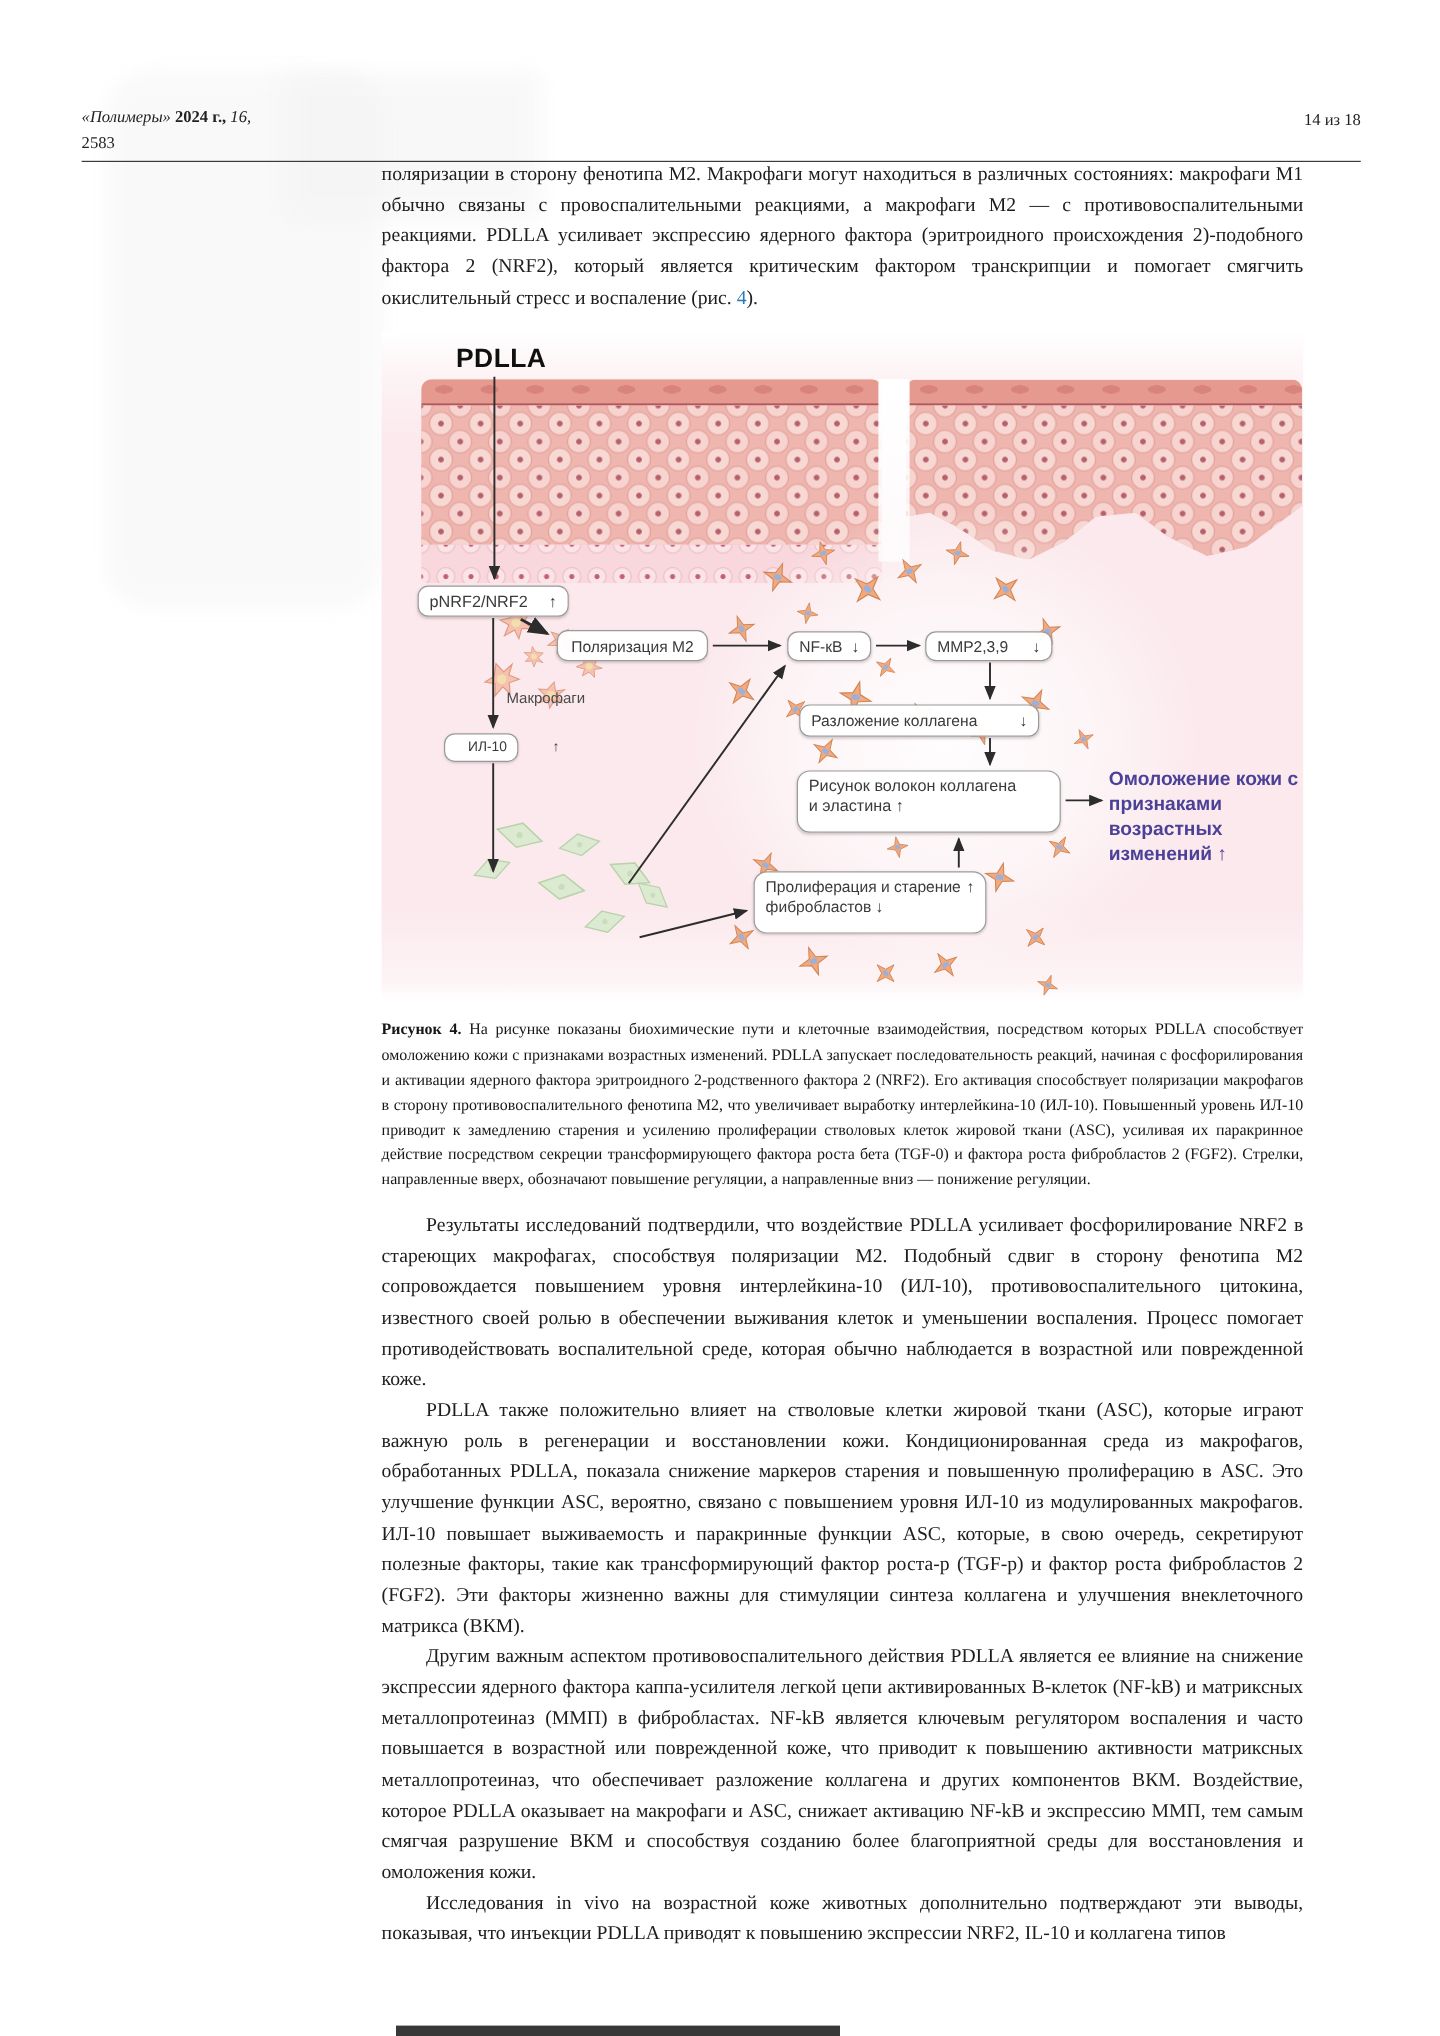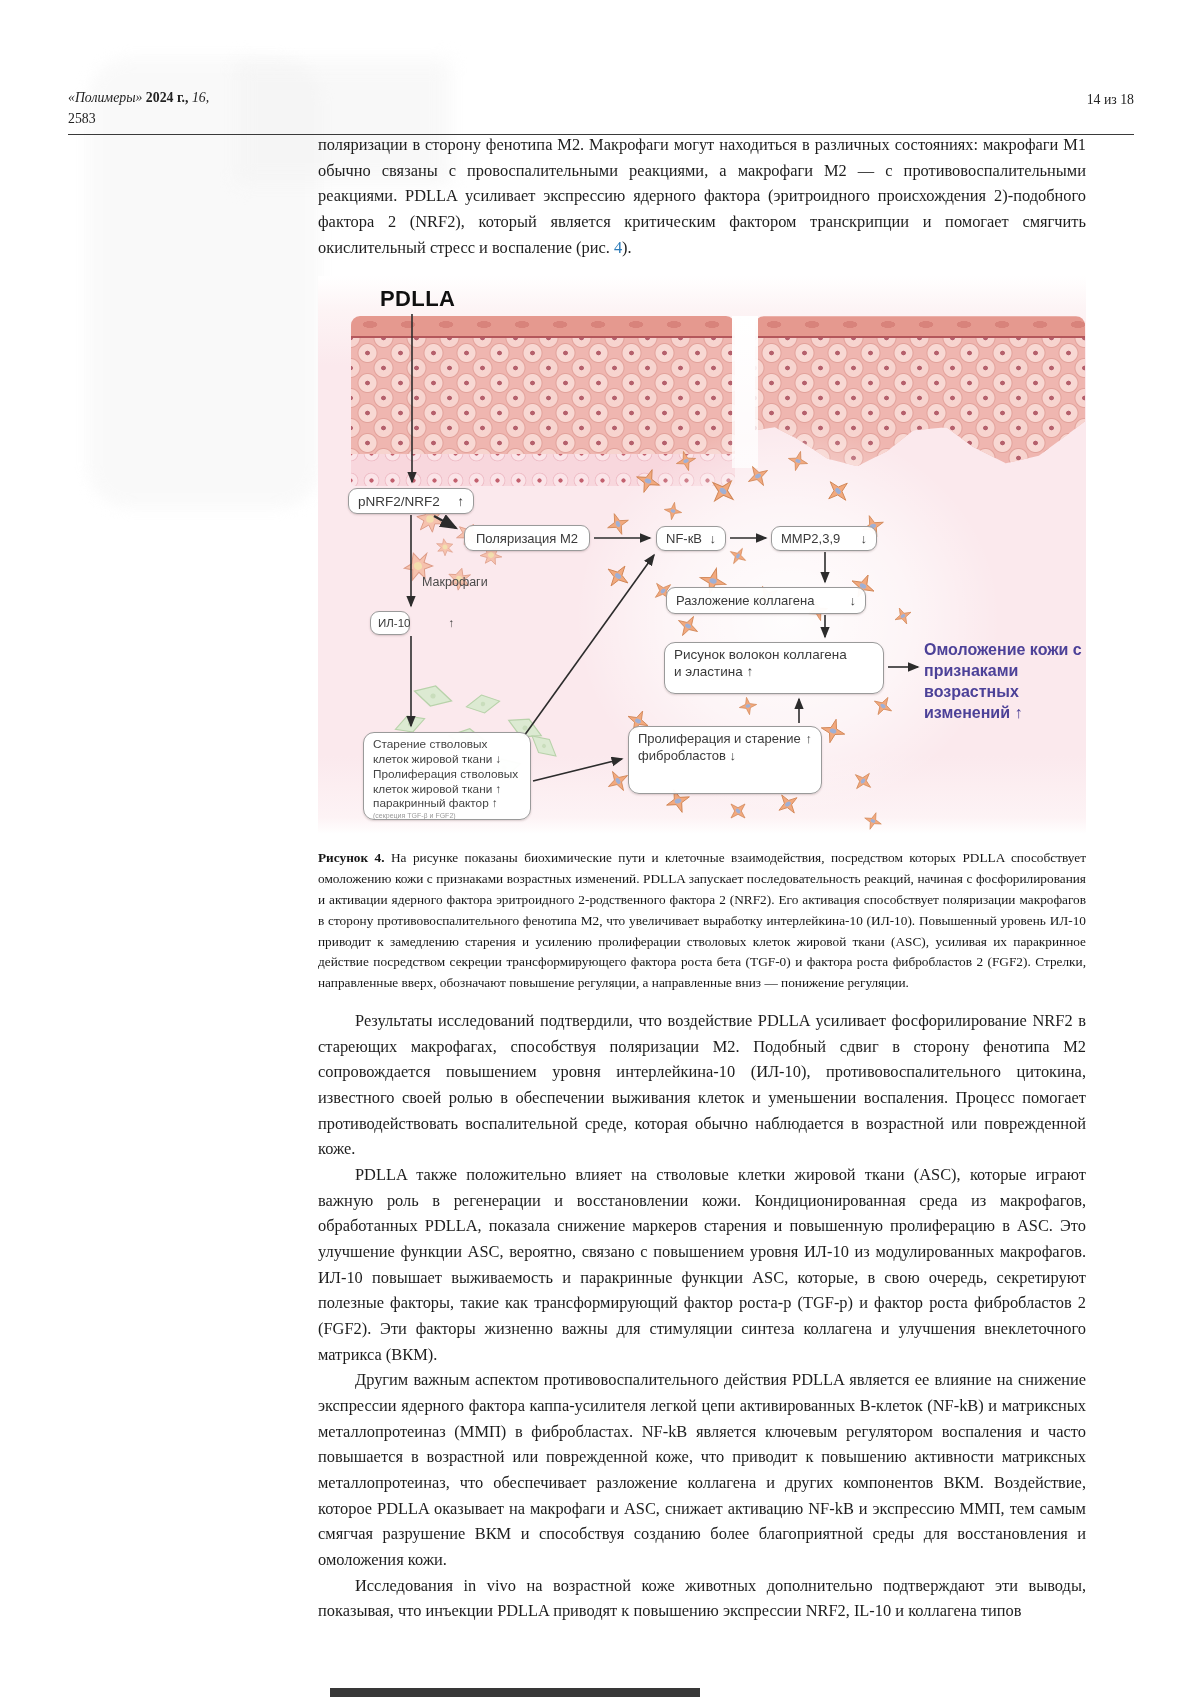--- a/index.html
+++ b/index.html
@@ -88,22 +88,22 @@
   .dbox.center { justify-content:center; }
   .dbox.multi { display:block; white-space:normal; line-height:1.25; padding:4px 9px; }
   .flexline { display:flex; justify-content:space-between; }
 
   .box-pnrf2 { left:30px; top:212px; width:126px; height:26px; font-size:13.5px; }
   .box-polar { left:146px; top:249px; width:126px; height:26px; }
   .box-nfkb  { left:338px; top:250px; width:70px; height:25px; }
   .box-mmp   { left:453px; top:250px; width:106px; height:25px; }
   .box-collagen { left:348px; top:311px; width:200px; height:27px; }
   .box-synthesis { left:346px; top:366px; width:220px; height:52px; font-size:13.5px; border-radius:11px; }
-  .box-fibro { left:310px; top:450px; width:194px; height:68px; border-radius:11px; }
-  .box-il10  { left:52px; top:335px; width:40px; height:24px; font-size:11.5px; padding:2px 7px;gap:38px; }
+  .box-fibro { left:310px; top:450px; width:194px; height:52px; border-radius:11px; }
+  .box-il10  { left:52px; top:335px; width:62px; height:24px; font-size:11.5px; padding:2px 19px;gap:38px; }
   .box-asc   { left:45px; top:456px; width:168px; height:88px; font-size:11.8px; line-height:1.2; border-radius:11px; color:#444; }
   .asc-note  { font-size:7px; color:#9a9a9a; margin-top:1px; }
 
   .outcome { position:absolute; left:606px; top:364px; width:170px;
     font-size:16px; font-weight:bold; color:#4c4198; line-height:1.3; }
 
   
   .caption { font-size:13.3px; line-height:1.565; text-align:justify; margin:0 0 14px 0; color:#161616; }
   .caption .cap-label { font-weight:bold; }
 </style>
@@ -272,28 +272,20 @@
           <span class="arr">↑</span>
         </div>
         <div>фибробластов ↓</div>
       </div>
 
       <div class="dbox box-il10">
         <span>ИЛ-10</span>
         <span class="arr">↑</span>
       </div>
 
-      <div class="dbox box-asc multi">
-        <div>Старение стволовых</div>
-        <div>клеток жировой ткани ↓</div>
-        <div>Пролиферация стволовых</div>
-        <div>клеток жировой ткани ↑</div>
-        <div>паракринный фактор ↑</div>
-        <div class="asc-note">(секреция TGF-β и FGF2)</div>
-      </div>
 
       <div class="outcome">
         <div>Омоложение кожи с</div>
         <div>признаками</div>
         <div>возрастных</div>
         <div>изменений ↑</div>
       </div>
 
     </div>
 

